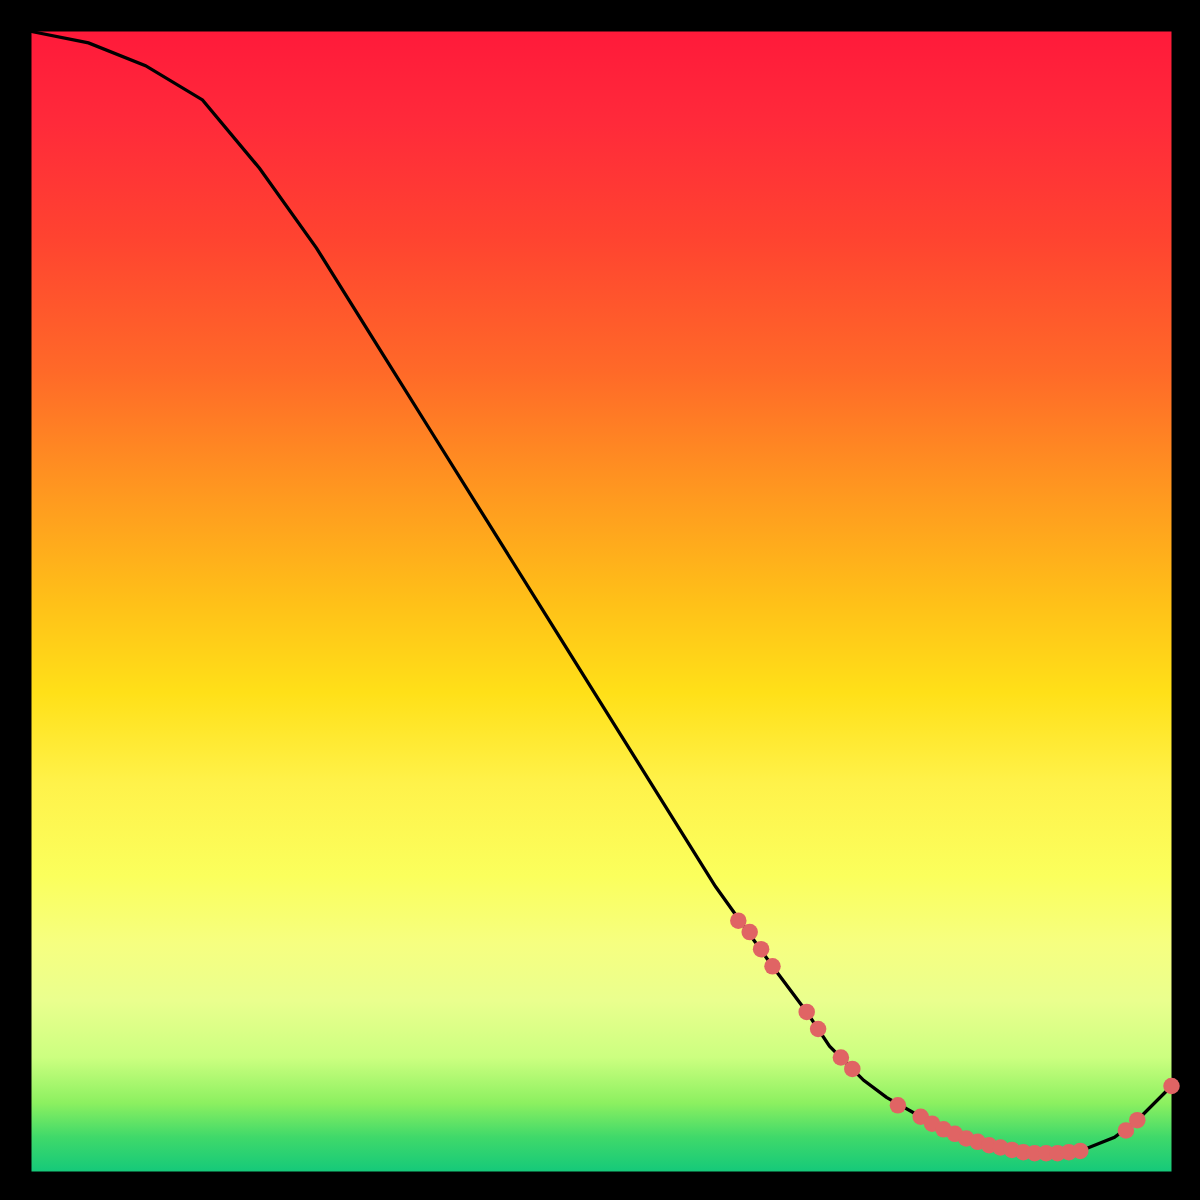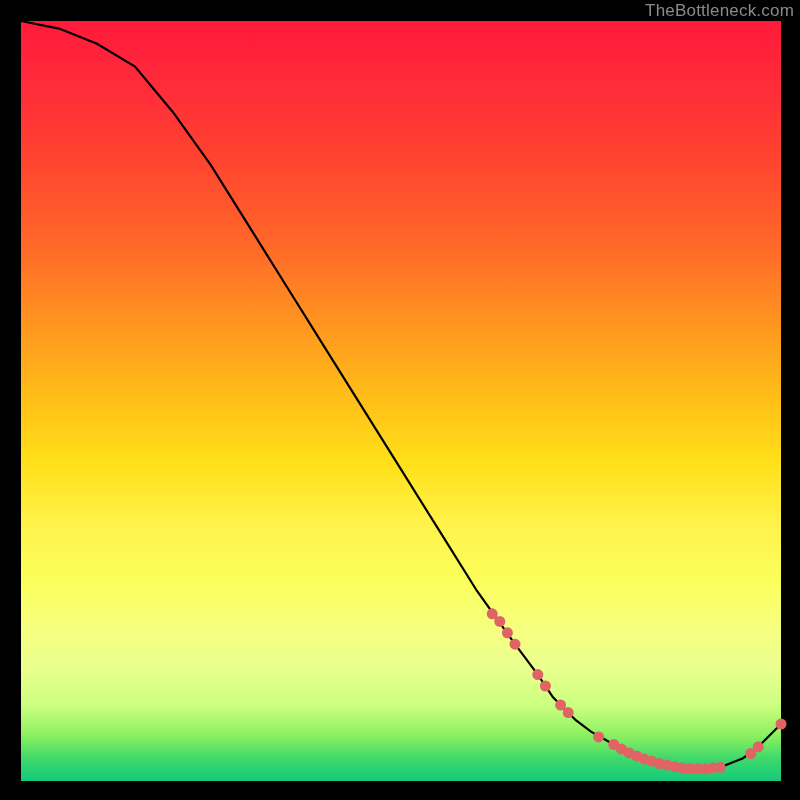--- a/index.html
+++ b/index.html
@@ -93,14 +93,13 @@
         <circle cx="676.4" cy="747.8" r="5.5" fill="#e06464"></circle>
         <circle cx="684.0" cy="747.8" r="5.5" fill="#e06464"></circle>
         <circle cx="691.6" cy="747.1" r="5.5" fill="#e06464"></circle>
         <circle cx="699.2" cy="746.3" r="5.5" fill="#e06464"></circle>
         <circle cx="729.6" cy="732.6" r="5.5" fill="#e06464"></circle>
         <circle cx="737.2" cy="725.8" r="5.5" fill="#e06464"></circle>
         <circle cx="760.0" cy="703.0" r="5.5" fill="#e06464"></circle>
       </g>
   </svg>
 
-  <div class="watermark">TheBottleneck.com</div>
 </div>
 
 </body></html>

